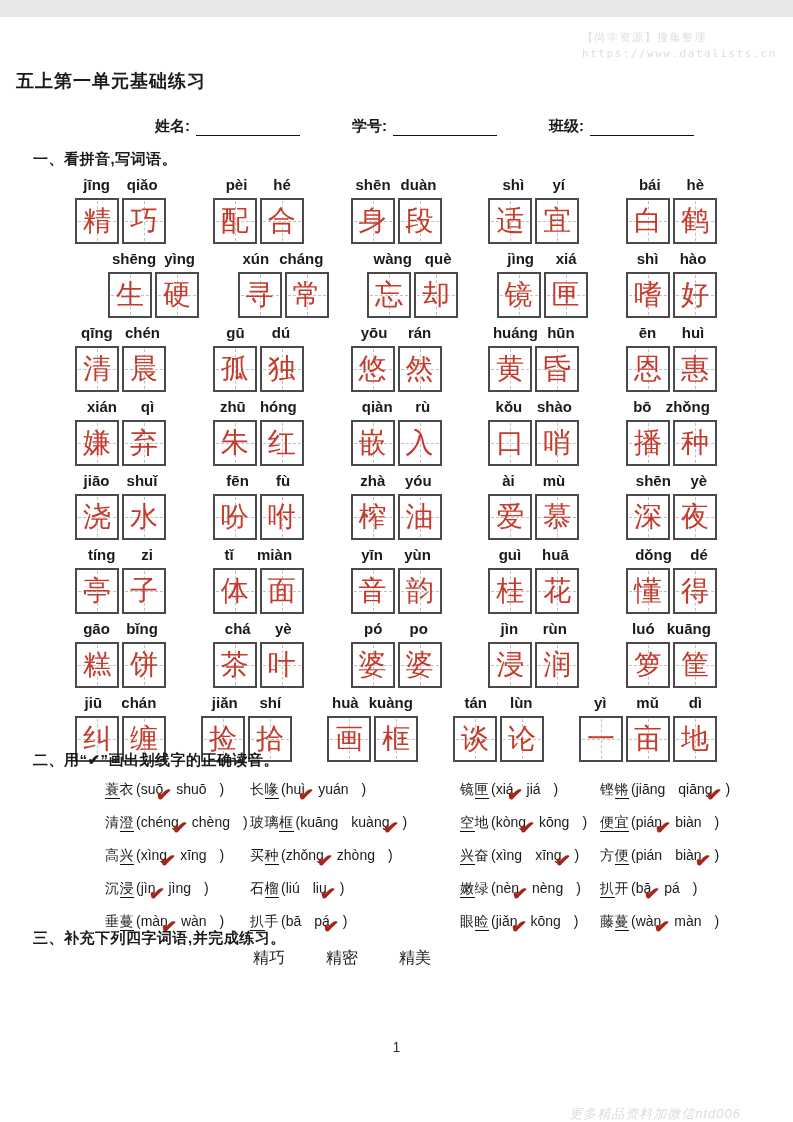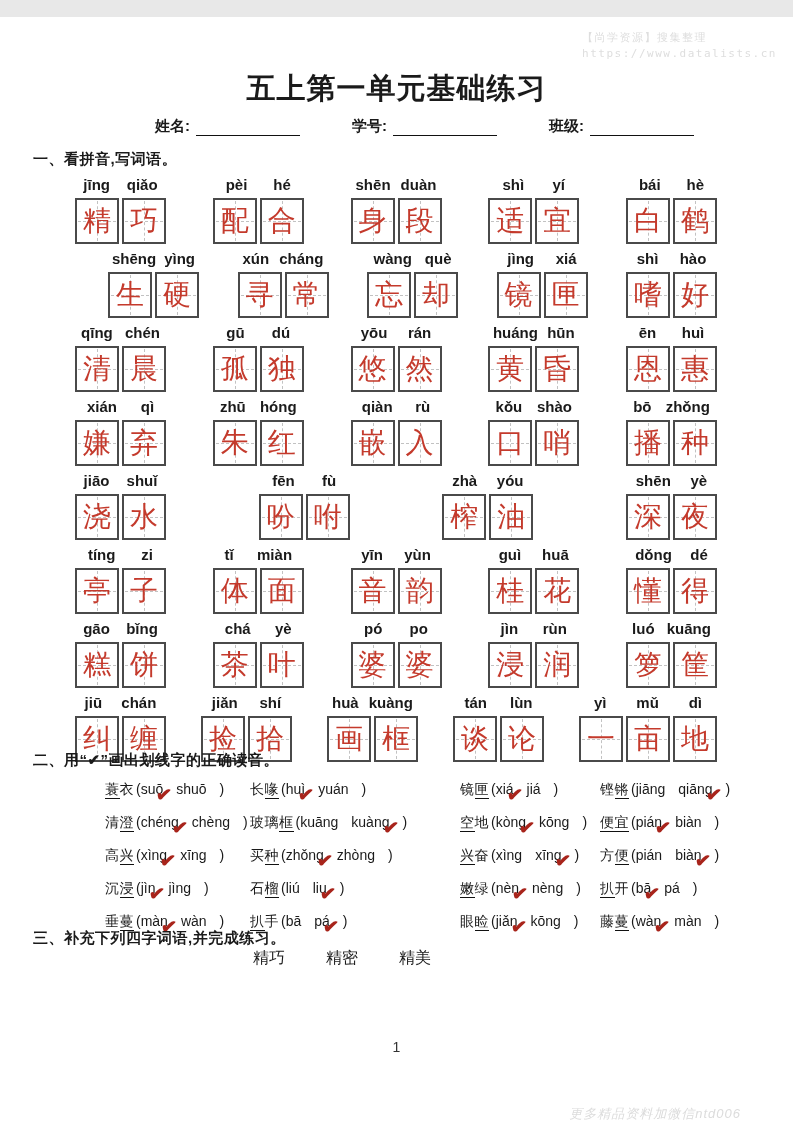--- a/index.html
+++ b/index.html
@@ -6,22 +6,22 @@
   .page{
     position:relative;width:793px;height:1122px;margin:17px auto;background:#ffffff;
     font-family:"Liberation Sans", sans-serif;color:#1a1a1a;overflow:hidden;
   }
   
   .wm-top{position:absolute;top:13px;right:16px;text-align:left;color:#dedede;
     font-size:11px;line-height:16px;letter-spacing:1.5px;font-family:"DejaVu Sans Mono", monospace;}
   .wm-bottom{position:absolute;top:1088px;right:52px;color:#dcdcdc;font-size:13px;
     font-style:italic;letter-spacing:1px;}
   
-  .title{position:absolute;top:52px;left:0;right:0;text-align:center;
-    font-size:29px;font-weight:bold;letter-spacing:1px;}
+  .title{position:absolute;top:52px;left:0;right:0;text-align:left;
+    font-size:18px;font-weight:bold;letter-spacing:1px;padding-left:16px;}
   .name-row{position:absolute;top:100px;left:155px;display:flex;font-size:15px;font-weight:bold;}
   .field{display:flex;align-items:flex-end;margin-right:52px;}
   .field .blank{display:inline-block;width:104px;height:18px;border-bottom:1.5px solid #111;margin-left:6px;}
   
   .sec-head{position:absolute;left:33px;font-size:15px;font-weight:bold;letter-spacing:.5px;}
   .s1-head{top:133px;}
   .s2-head{top:734px;}
   .s3-head{top:912px;}
   
   .s1-grid{position:absolute;top:159px;left:75px;width:642px;}
@@ -501,20 +501,38 @@
             </span>
             <span class="cell">
               <span class="dash-h"></span>
               <span class="dash-v"></span>
               <span class="hanzi">油</span>
             </span>
           </span>
         </span>
         <span class="unit">
           <span class="pinyin">
+            <span>ài</span>
+            <span>mù</span>
+          </span>
+          <span class="cells">
+            <span class="cell">
+              <span class="dash-h"></span>
+              <span class="dash-v"></span>
+              <span class="hanzi">爱</span>
+            </span>
+            <span class="cell">
+              <span class="dash-h"></span>
+              <span class="dash-v"></span>
+              <span class="hanzi">慕</span>
+            </span>
+          </span>
+        </span>
+        <span class="unit">
+          <span class="pinyin">
             <span>shēn</span>
             <span>yè</span>
           </span>
           <span class="cells">
             <span class="cell">
               <span class="dash-h"></span>
               <span class="dash-v"></span>
               <span class="hanzi">深</span>
             </span>
             <span class="cell">

